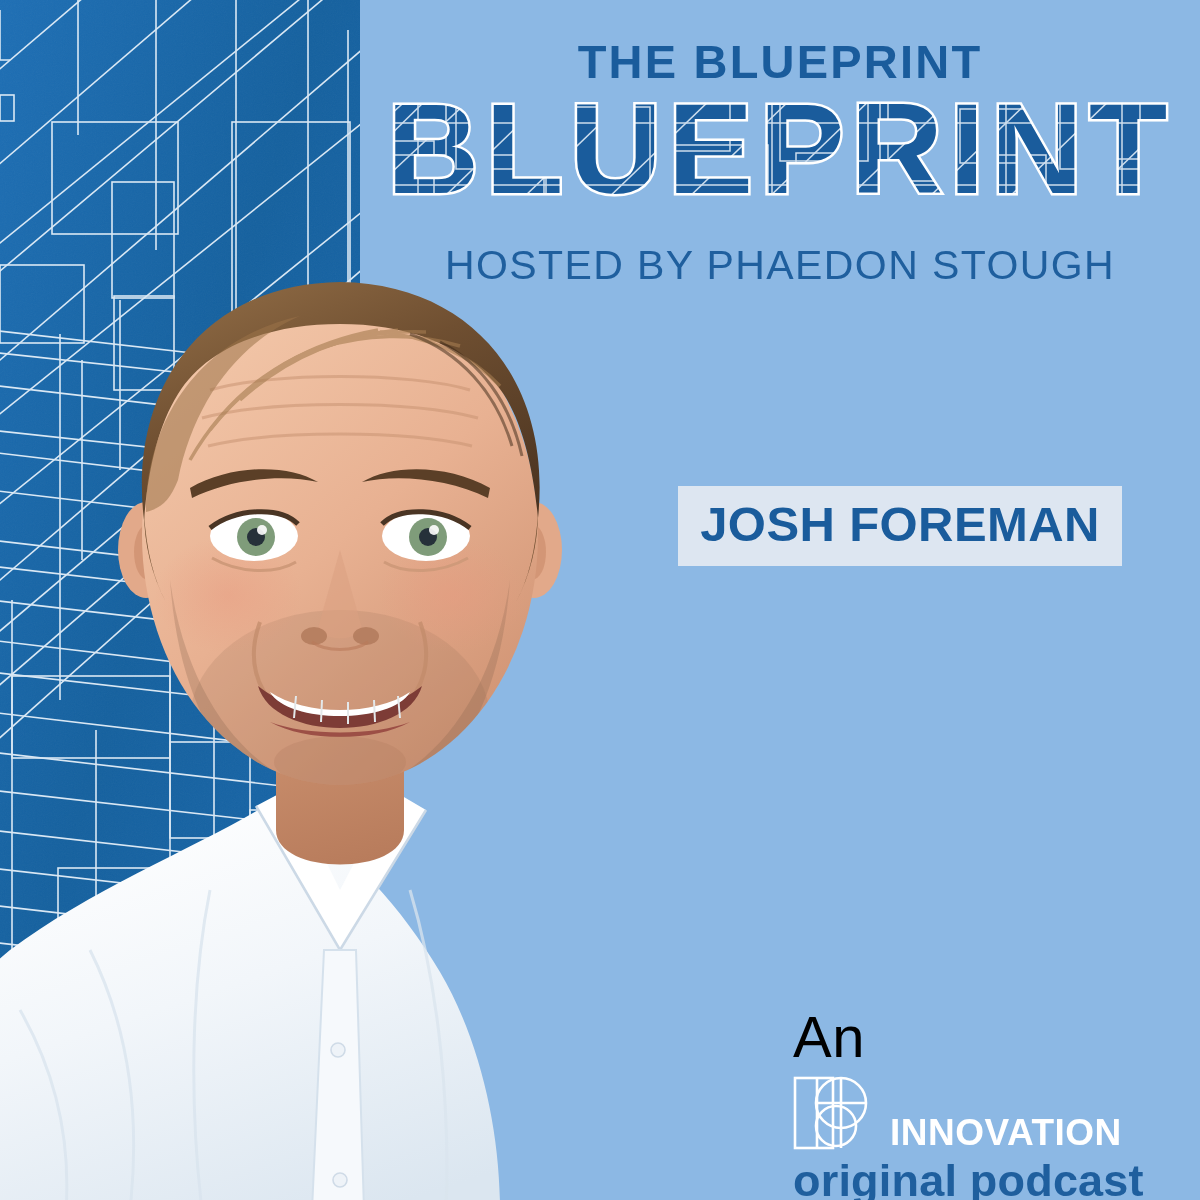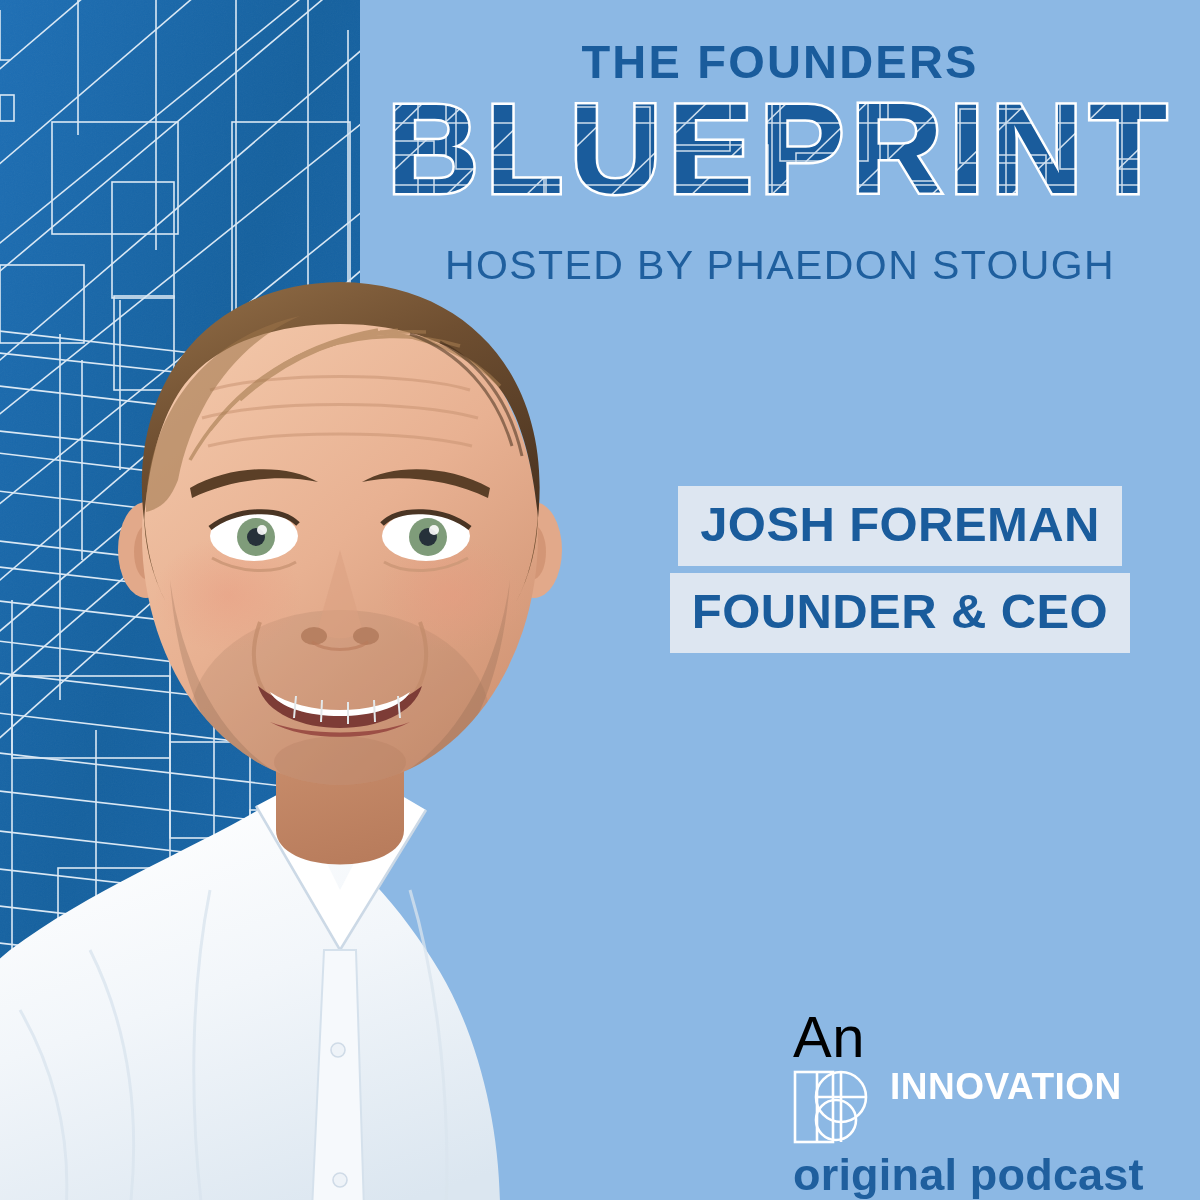--- a/index.html
+++ b/index.html
@@ -88,23 +88,23 @@
   }
   #ib-an {
     color:#000000;
     font-size:58px;
     font-weight:400;
     line-height:1;
     letter-spacing:0.5px;
   }
   #ib-mark-row {
     display:flex;
-    align-items:flex-start;
+    align-items:flex-end;
     gap:13px;
-    margin-top:4px;
+    margin-top:10px;
   }
   #ib-wordmark-text {
     color:#ffffff;
     font-size:37px;
     font-weight:bold;
     line-height:0.92;
     letter-spacing:0.5px;
   }
   #ib-original {
     color:#1f5f9e;
@@ -354,21 +354,21 @@
           </g>
 
           <path d="M204 262 C206 300 214 330 226 352 C212 326 204 294 204 262 Z" fill="#6f4f31"></path>
           <path d="M598 262 C596 300 588 330 576 352 C590 326 598 294 598 262 Z" fill="#6f4f31"></path>
         </g>
       </g>
     </svg>
   </div>
 
   <div id="header">
-    <div id="founders-line">THE FOUNDERS</div>
+    <div id="founders-line">THE BLUEPRINT</div>
 
     <svg id="blueprint-wordmark" width="840" height="128" viewBox="0 0 840 128">
       <defs>
         <pattern id="bpTex" patternUnits="userSpaceOnUse" width="840" height="128">
           <rect width="840" height="128" fill="#1a5c9c"></rect>
           <g stroke="#dce9f5" stroke-width="1.5" fill="none" opacity="0.92">
             <path d="M-40 30 L120 -120"></path>
             <path d="M-40 90 L190 -120"></path>
             <path d="M-40 150 L250 -120"></path>
             <path d="M30 160 L300 -100"></path>
@@ -410,21 +410,20 @@
         </pattern>
       </defs>
       <text x="420" y="104" text-anchor="middle" font-family="'Liberation Sans', sans-serif" font-size="128" font-weight="bold" letter-spacing="6" fill="url(#bpTex)" stroke="#ffffff" stroke-width="5" paint-order="stroke fill">BLUEPRINT</text>
     </svg>
 
     <div id="hosted-line">HOSTED BY PHAEDON STOUGH</div>
   </div>
 
   <div id="guest-labels">
     <div class="guest-chip">JOSH FOREMAN</div>
-    <div class="guest-chip">FOUNDER &amp; CEO</div>
   </div>
 
   <div id="ib-lockup">
     <div id="ib-an">An</div>
 
     <div id="ib-mark-row">
       <svg width="84" height="74" viewBox="0 0 84 74">
         <g stroke="#ffffff" stroke-width="2.6" fill="none">
           <rect x="2" y="2" width="38" height="70"></rect>
           <path d="M24 2 V72"></path>

